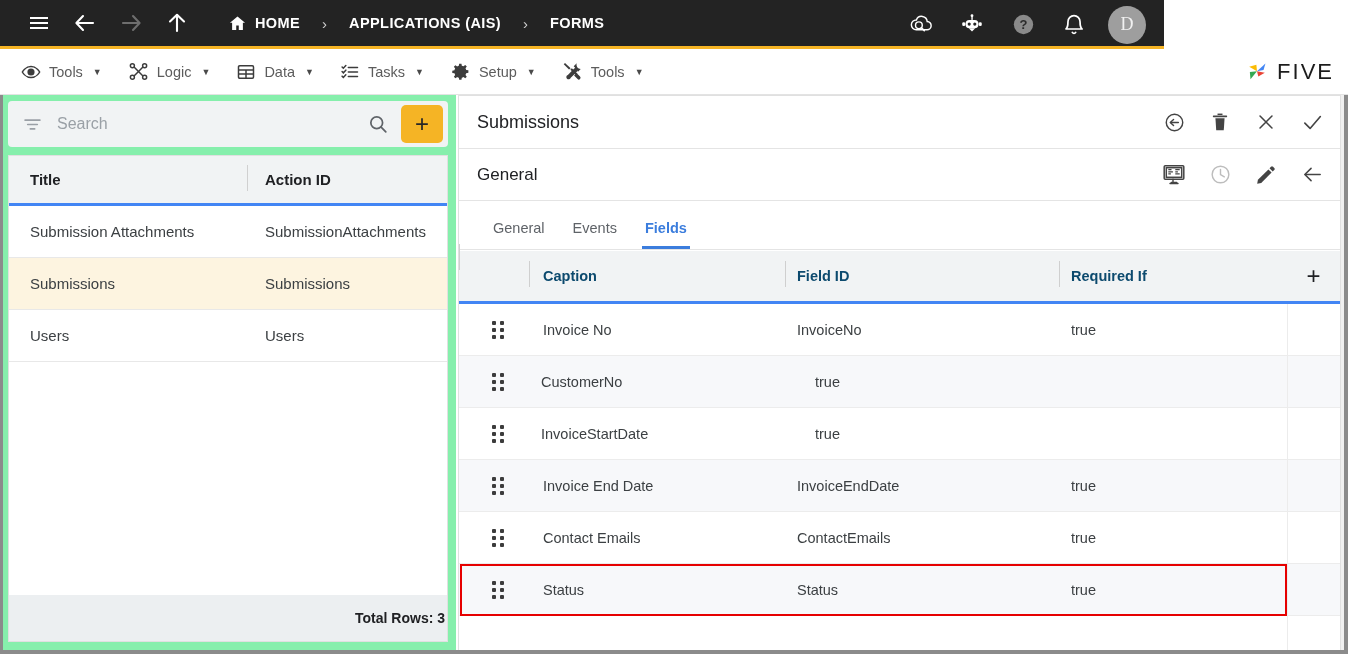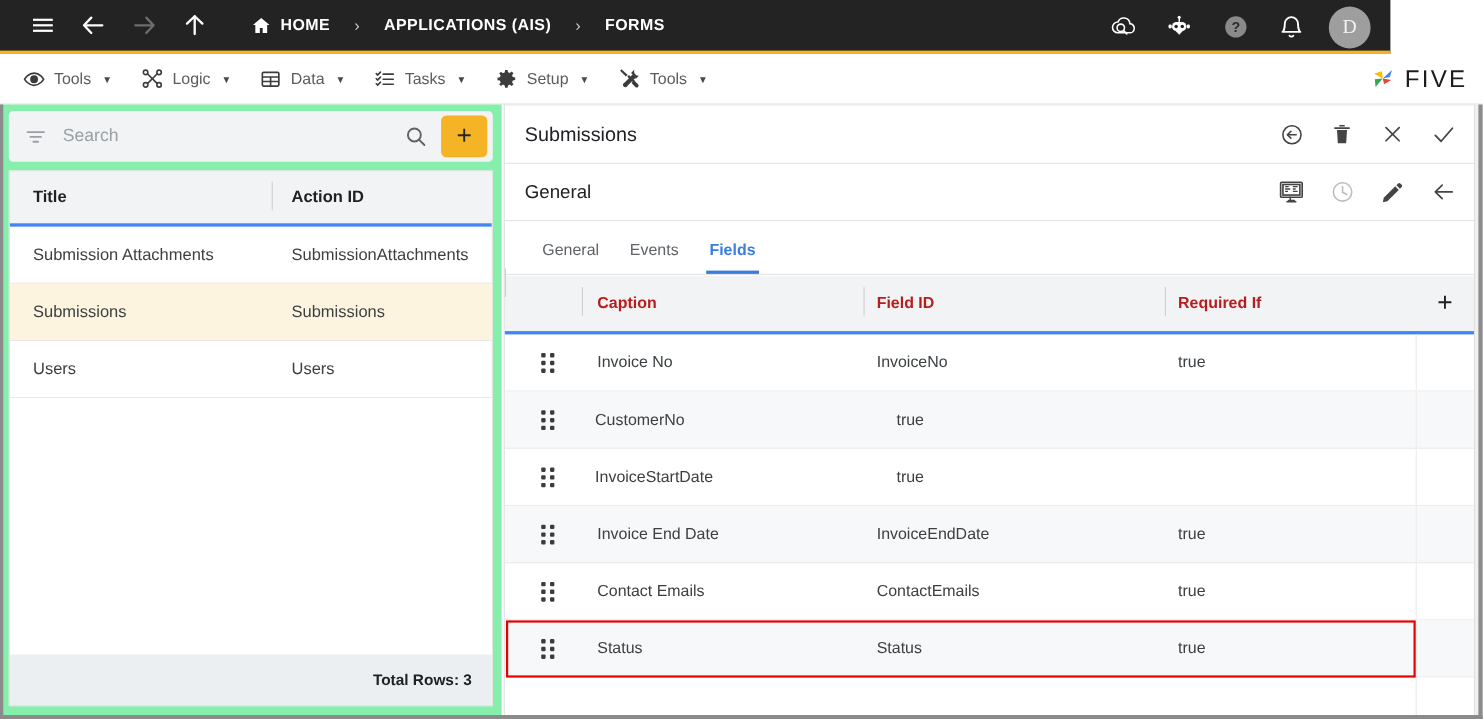--- a/index.html
+++ b/index.html
@@ -6,21 +6,21 @@
   html, body {
     width: 1348px; height: 654px;
     background: #ffffff;
     font-family: "Liberation Sans", sans-serif;
     overflow: hidden;
   }
   .app { position: relative; width: 1348px; height: 654px; background:#fff; }
 
   
   .topnav {
-    position: absolute; top:0; left:0; width:1264px; height:49px;
+    position: absolute; top:0; left:0; width:1164px; height:49px;
     background:#232323; display:flex; align-items:center;
     border-bottom: 3px solid #f5b425;
   }
   .nav-icon {
     width:34px; height:34px; display:flex; align-items:center; justify-content:center;
     color:#fff; flex:0 0 auto;
   }
   .nav-icon svg { display:block; }
   .nav-icon.disabled { color:#6e6e6e; }
   .nav-left { display:flex; align-items:center; gap:12px; padding-left:22px; }
@@ -92,21 +92,21 @@
   .lt-row {
     height:52px; display:flex; align-items:center; border-bottom:1px solid #e8e8e8;
     font-size:15px; color:#3c4043;
   }
   .lt-row.sel { background:#fdf4e0; }
   .lt-row .td1 { width:238px; padding-left:21px; }
   .lt-row .td2 { flex:1; padding-left:18px; }
   .lt-fill { flex:1; background:#fff; }
   .lt-foot {
     height:46px; background:#eceff1; display:flex; align-items:center;
-    justify-content:flex-end; padding-right:18px;
+    justify-content:flex-end; padding-right:2px;
     font-size:14px; font-weight:bold; color:#202124;
   }
 
   
   .right-panel {
     position:absolute; left:458px; top:95px; width:882px; height:559px;
     background:#fff; border-left:1px solid #e0e0e0; border-top:1px solid #e0e0e0;
   }
   .rp-bar1 {
     height:53px; display:flex; align-items:center; padding:0 16px 0 18px;
@@ -131,21 +131,21 @@
   .tab.active:after {
     content:""; position:absolute; left:11px; right:11px; bottom:0; height:3px; background:#3b7ddd;
   }
 
   
   .ft { position:absolute; left:0; top:155px; right:0; bottom:0; background:#fff; }
   .ft-head {
     height:53px; background:#f1f3f4; display:flex; align-items:center;
     border-bottom:3px solid #4285f4; position:relative;
   }
-  .ft-head .th { font-size:14.5px; font-weight:bold; color:#b91c1c; position:relative; }
+  .ft-head .th { font-size:14.5px; font-weight:bold; color:#0c4a6e; position:relative; }
   .ft-c0 { width:70px; }
   .ft-c1 { width:256px; padding-left:14px; }
   .ft-c2 { width:274px; padding-left:12px; }
   .ft-c3 { width:228px; padding-left:12px; }
   .ft-c4 { flex:1; display:flex; align-items:center; justify-content:center; }
   .divline:before {
     content:""; position:absolute; left:0; top:-7px; height:26px; width:1px; background:#cfcfcf;
   }
   .plus-col { font-size:24px; color:#202124; line-height:1; }
   .ft-row {

